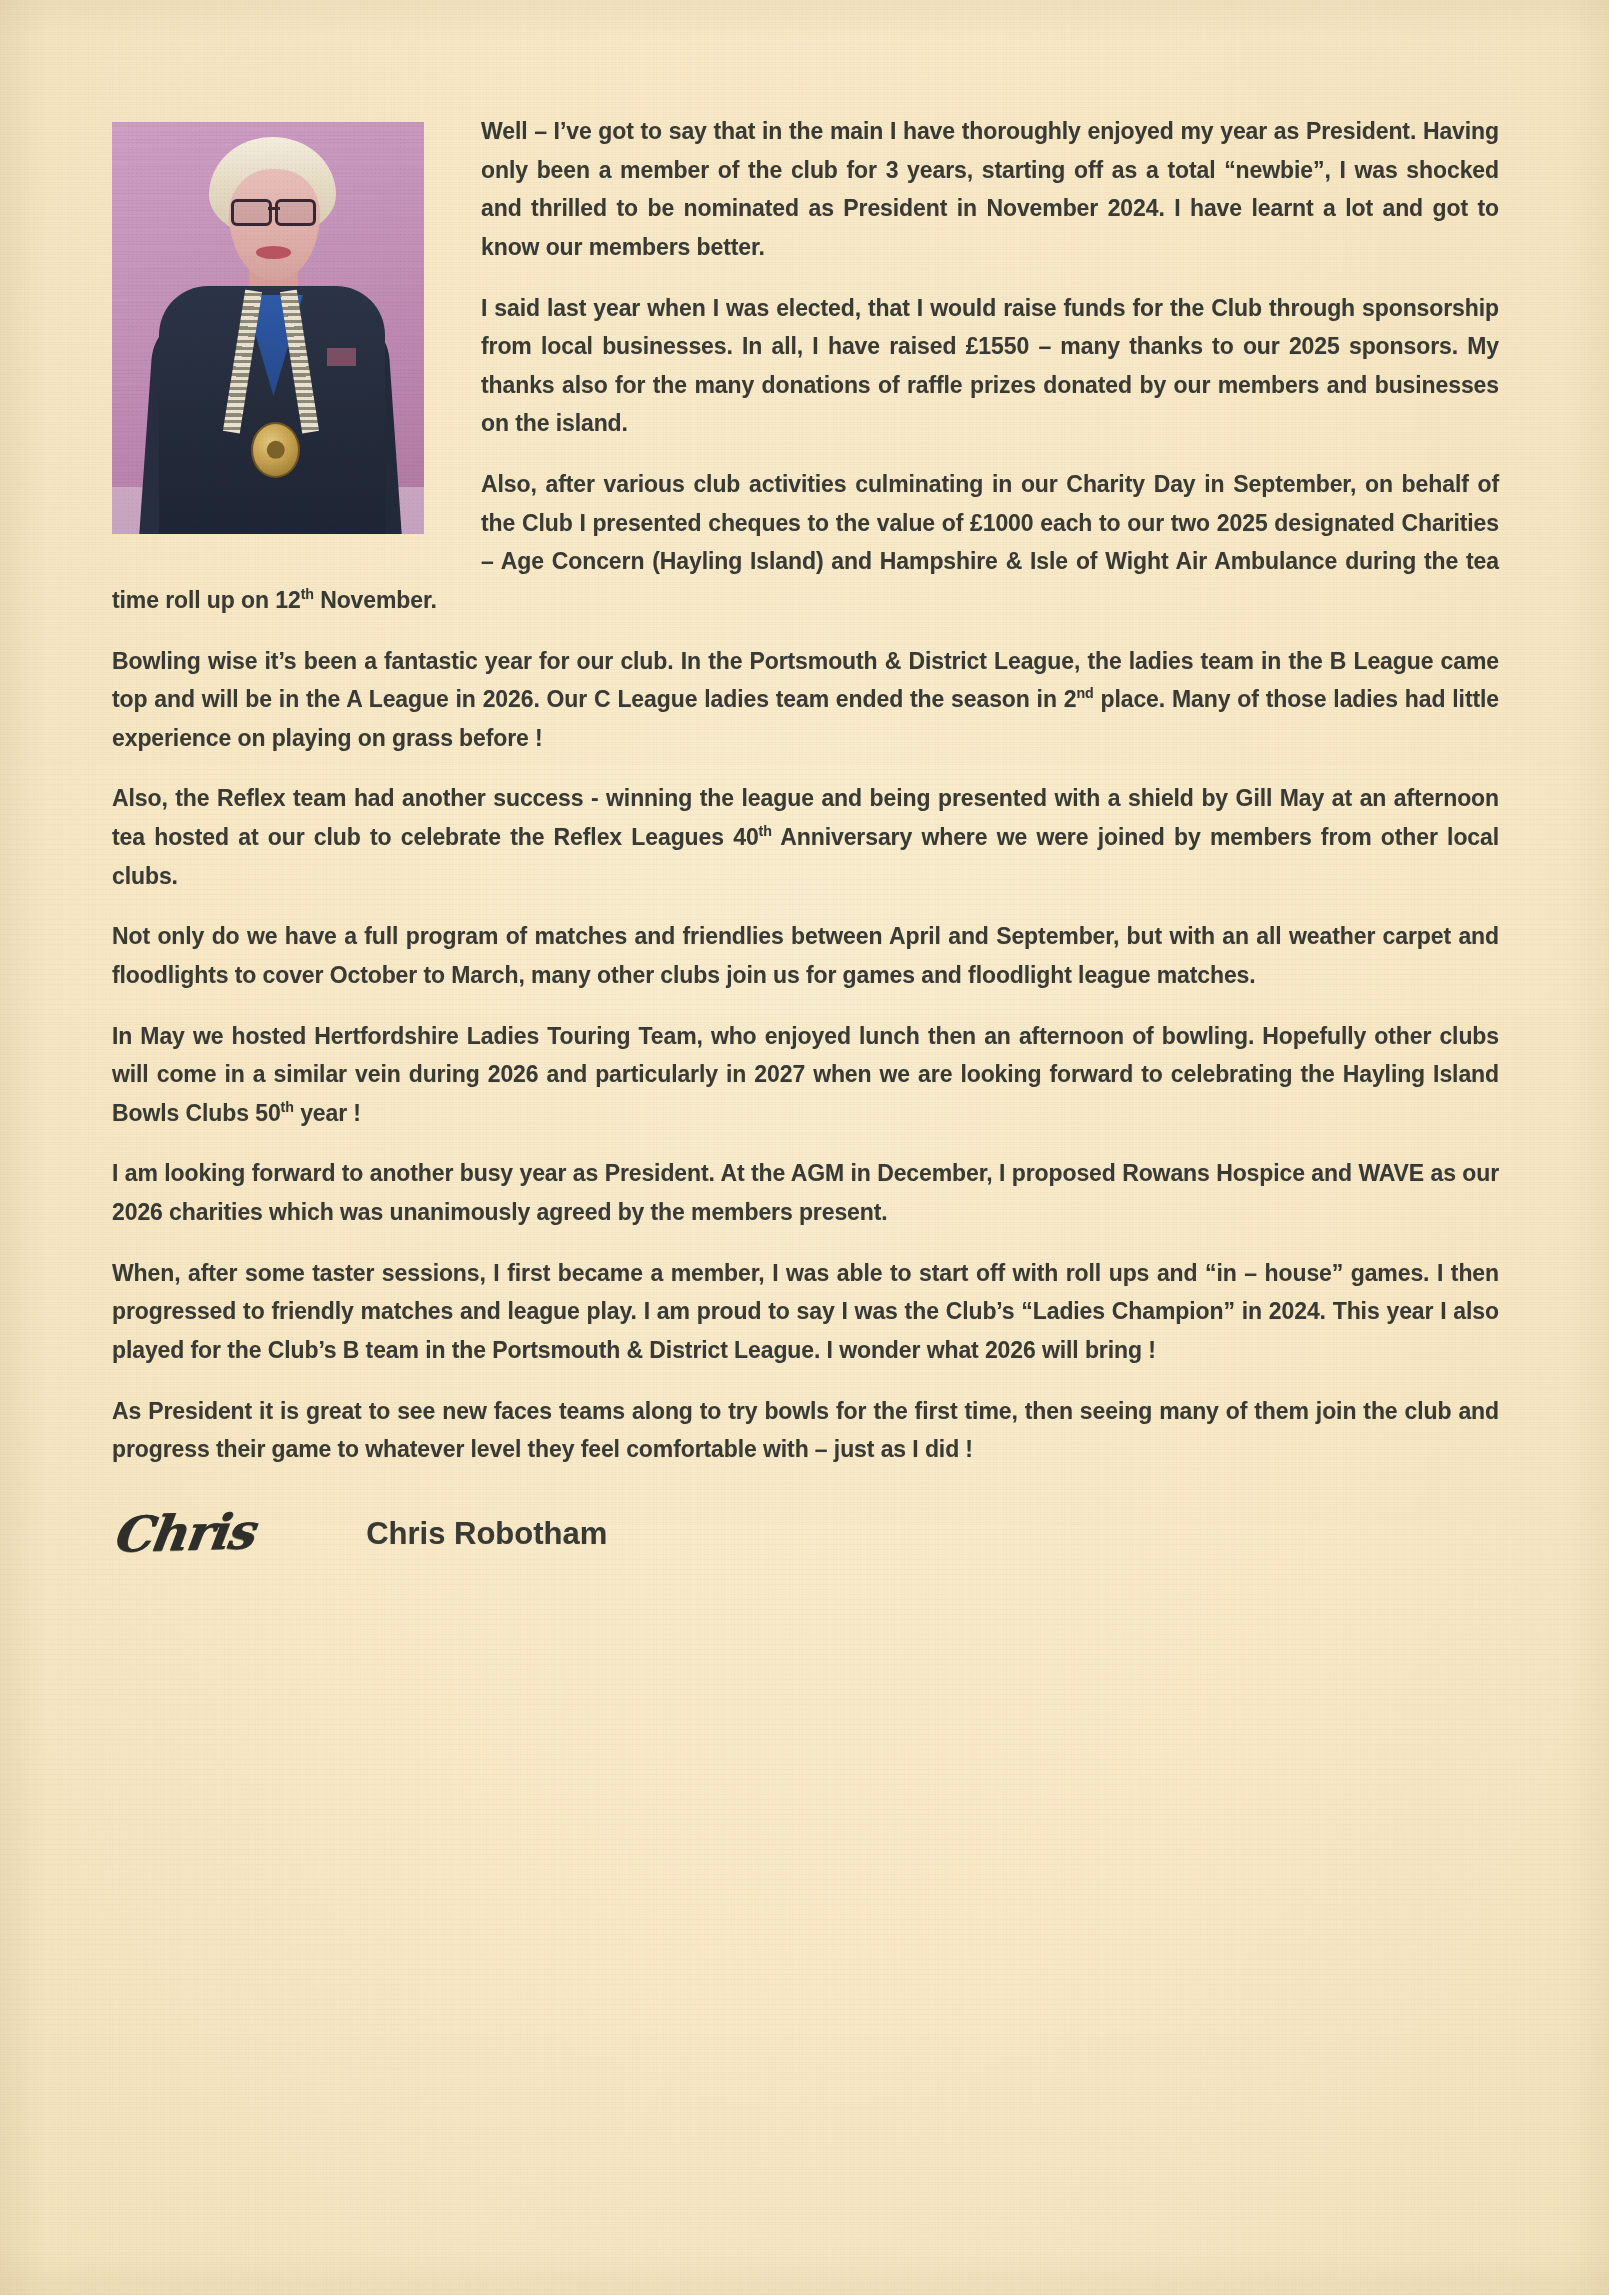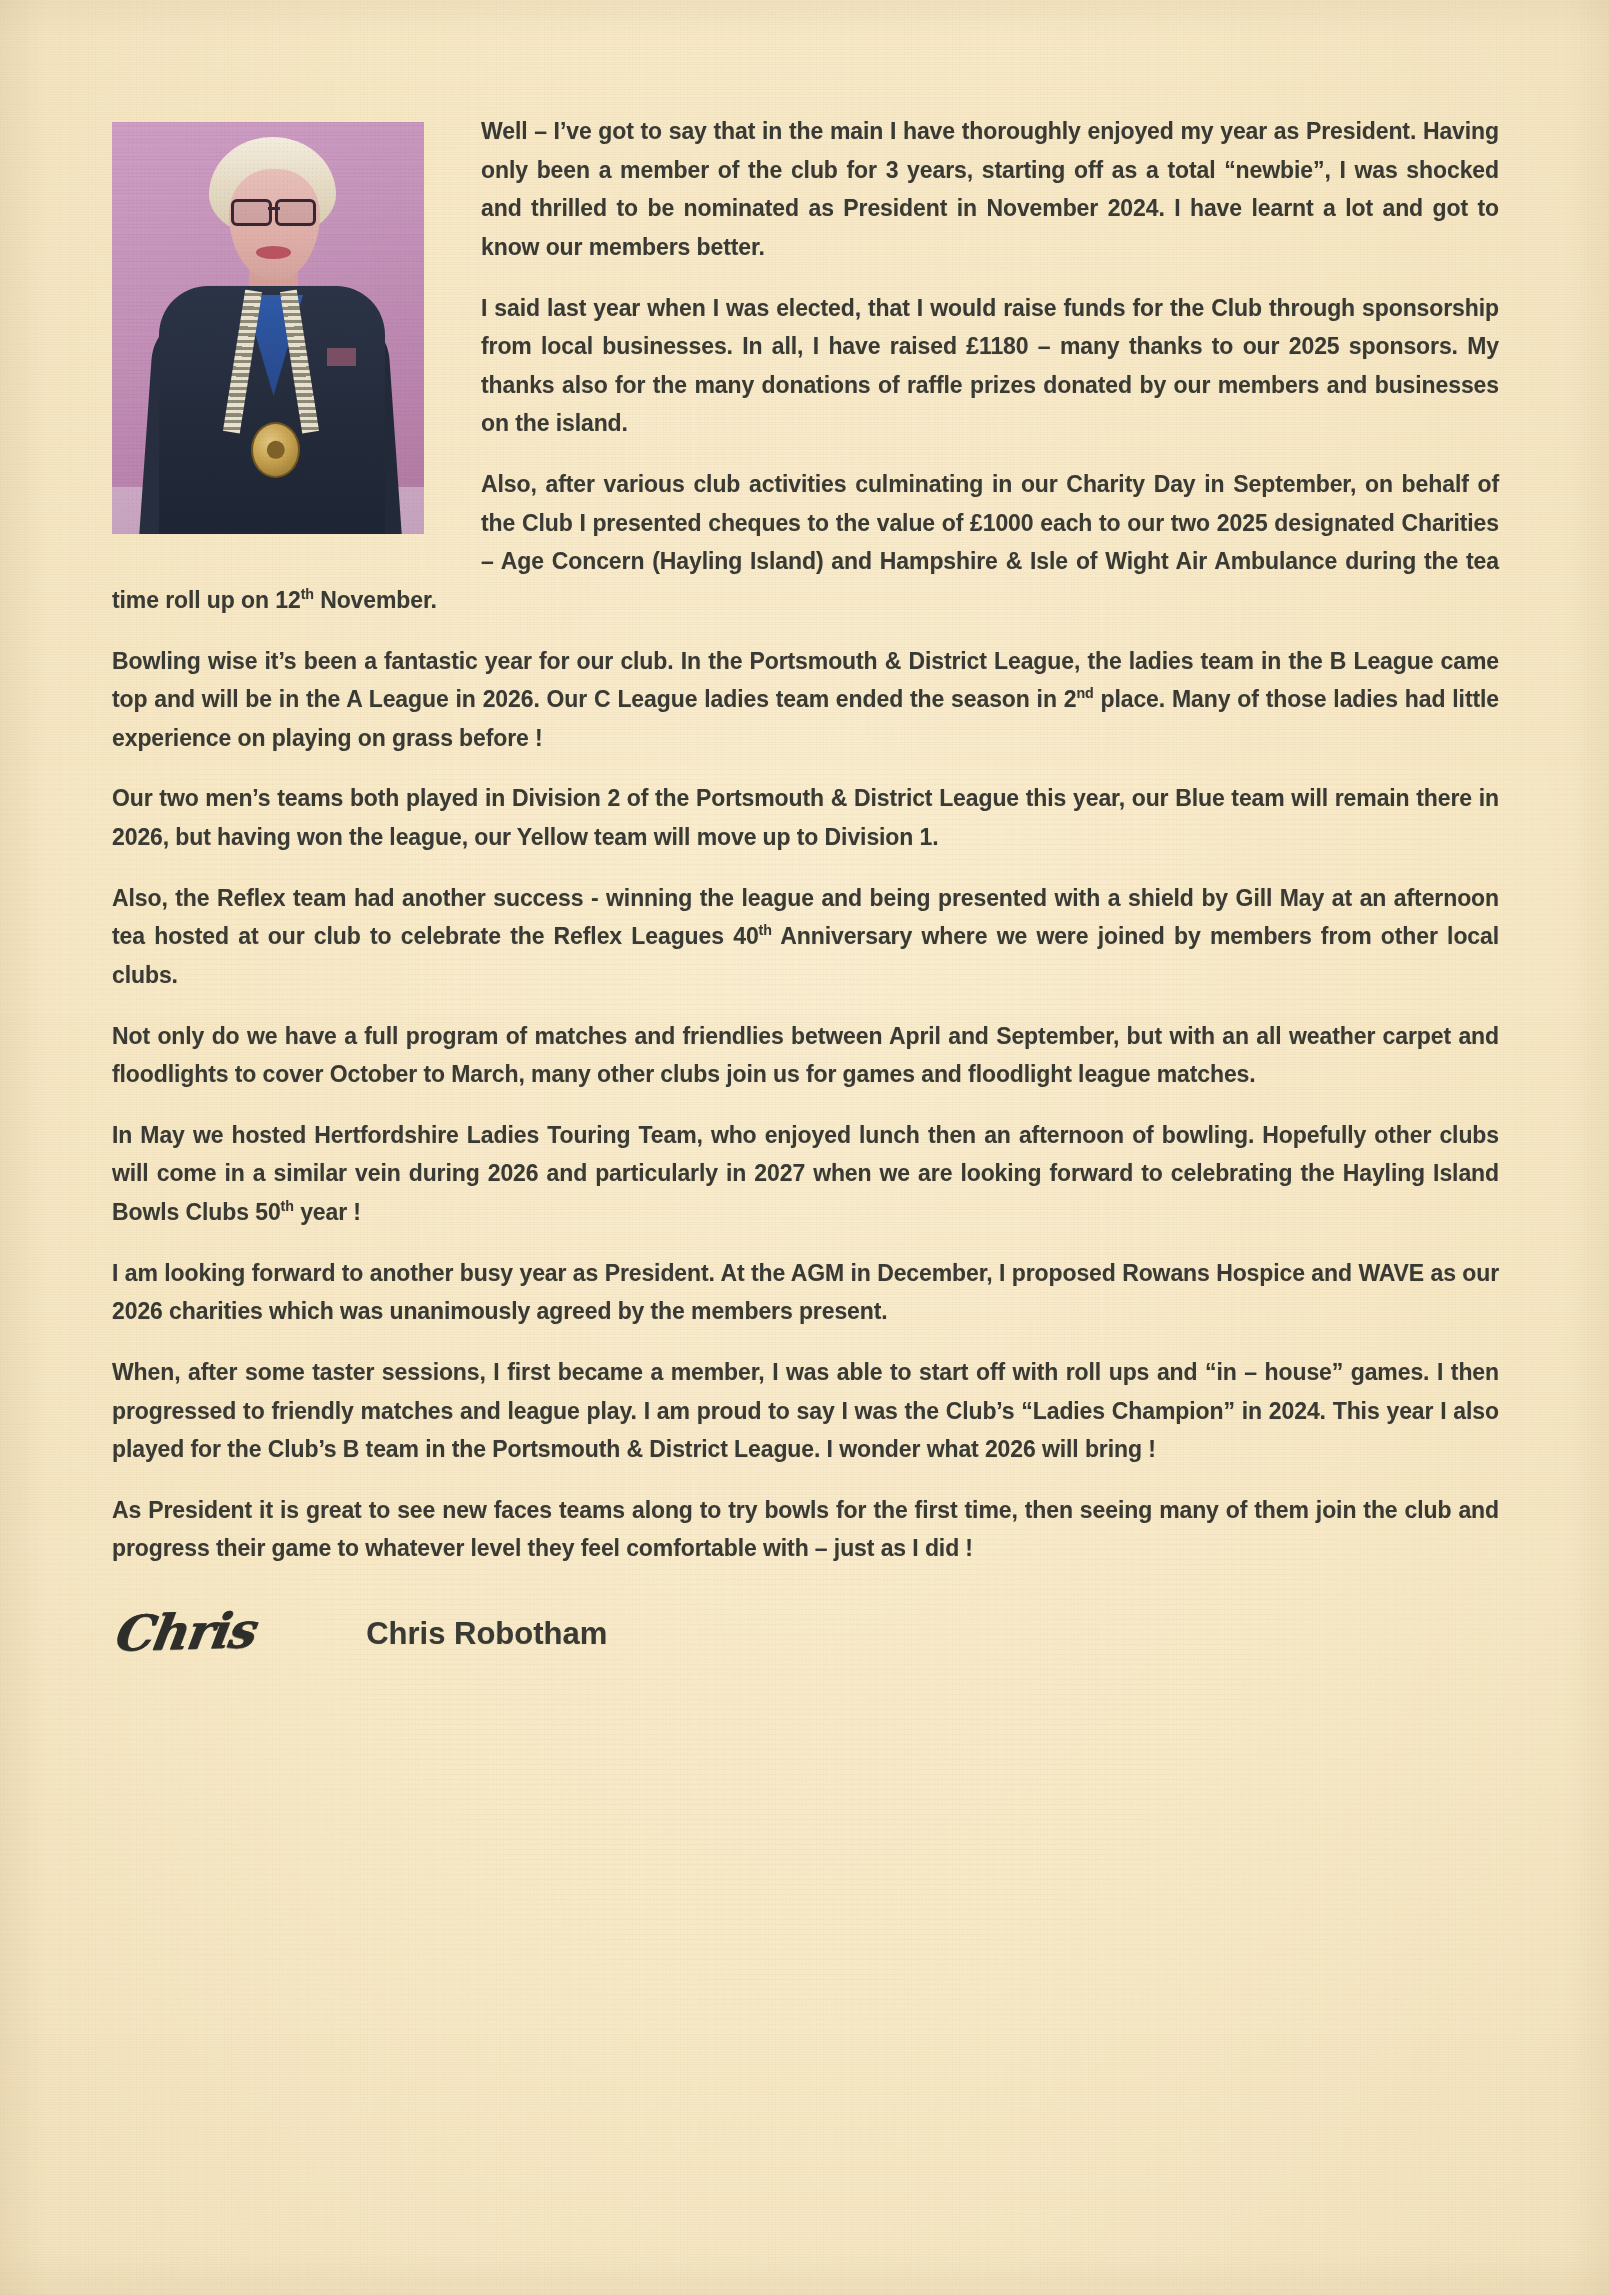--- a/index.html
+++ b/index.html
@@ -331,24 +331,23 @@
       <div class="p-blouse"></div>
       <div class="p-chain-l"></div>
       <div class="p-chain-r"></div>
       <div class="p-badge"></div>
       <div class="p-medal"></div>
       <div class="grain"></div>
     </figure>
 
     <div id="paragraph-container">
         <p class="body tight-top">Well – I’ve got to say that in the main I have thoroughly enjoyed my year as President.  Having only been a member of the club for 3 years, starting off as a total “newbie”, I was shocked and thrilled to be nominated as President in November 2024. I have learnt a lot and got to know our members better.</p>
-        <p class="body">I said last year when I was elected, that I would raise funds for the Club through sponsorship from local businesses.  In all, I have raised £1180 – many thanks to our 2025 sponsors.   My thanks also for the many donations of raffle prizes donated by our members and businesses on the island.</p>
+        <p class="body">I said last year when I was elected, that I would raise funds for the Club through sponsorship from local businesses.  In all, I have raised £1550 – many thanks to our 2025 sponsors.   My thanks also for the many donations of raffle prizes donated by our members and businesses on the island.</p>
         <p class="body"> Also, after various club activities  culminating in our Charity Day in September, on behalf of the Club I presented cheques to the value of £1000 each to our two 2025 designated Charities – Age Concern (Hayling Island) and Hampshire &amp; Isle of Wight Air Ambulance during the tea time roll up on 12<sup>th</sup> November.</p>
         <p class="body">Bowling wise it’s been a fantastic year for our club.  In the Portsmouth &amp; District League, the ladies team in the B League came top and will be in the A League in 2026. Our C League ladies team ended the season in 2<sup>nd</sup> place.  Many of those ladies had little experience on playing on grass before !</p>
-        <p class="body"> Our two men’s teams both played in Division 2 of the Portsmouth &amp; District  League this year, our Blue team will remain there in 2026,  but having won the league, our Yellow team will move up to Division 1.</p>
         <p class="body">Also, the Reflex team had another success - winning the league and being presented with a shield by Gill May at an afternoon tea hosted at our club to celebrate the Reflex Leagues 40<sup>th</sup> Anniversary where we were joined by members from other local clubs.</p>
         <p class="body">Not only do we have a full program of matches and friendlies between April and September, but with an all weather carpet and floodlights to cover October to March, many other clubs join us for games and floodlight league matches.</p>
         <p class="body">In May we hosted Hertfordshire Ladies Touring Team, who enjoyed lunch then an afternoon of bowling. Hopefully other clubs will come in a similar vein during 2026 and particularly in 2027 when we are looking forward to celebrating the Hayling Island Bowls Clubs 50<sup>th</sup> year !</p>
         <p class="body">I am looking forward to another busy year as President.  At the AGM in December, I proposed Rowans Hospice and WAVE as our 2026 charities which was unanimously agreed by the members present.</p>
         <p class="body">When, after some taster sessions, I first became a member, I was able to start off with roll ups and “in – house” games.  I then progressed to friendly matches and league play.  I am proud to say I was the Club’s “Ladies Champion” in 2024.  This year I also played for the Club’s B team in the Portsmouth &amp; District League.  I wonder what 2026 will bring !</p>
         <p class="body">As President it is great to see new faces teams along to try bowls for the first time, then seeing many of them join the club and progress their game to whatever level they feel comfortable with  – just as I did !</p>
       </div>
 
     <div class="clearfix"></div>
 

